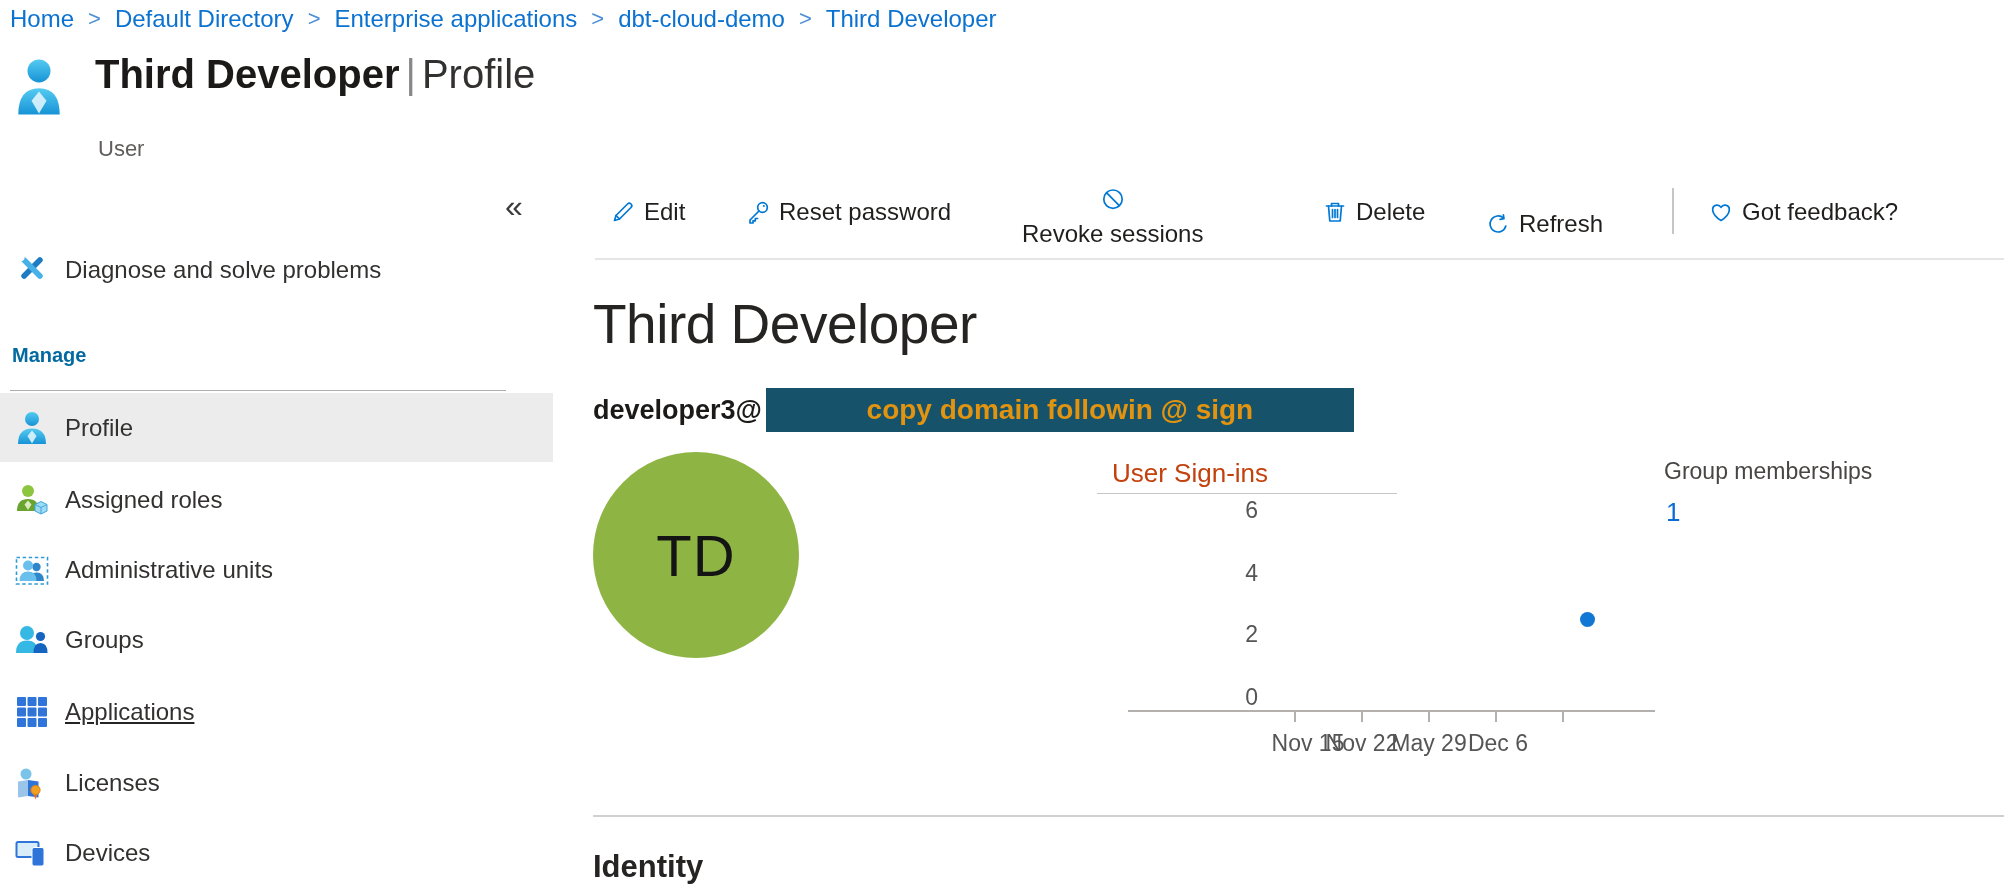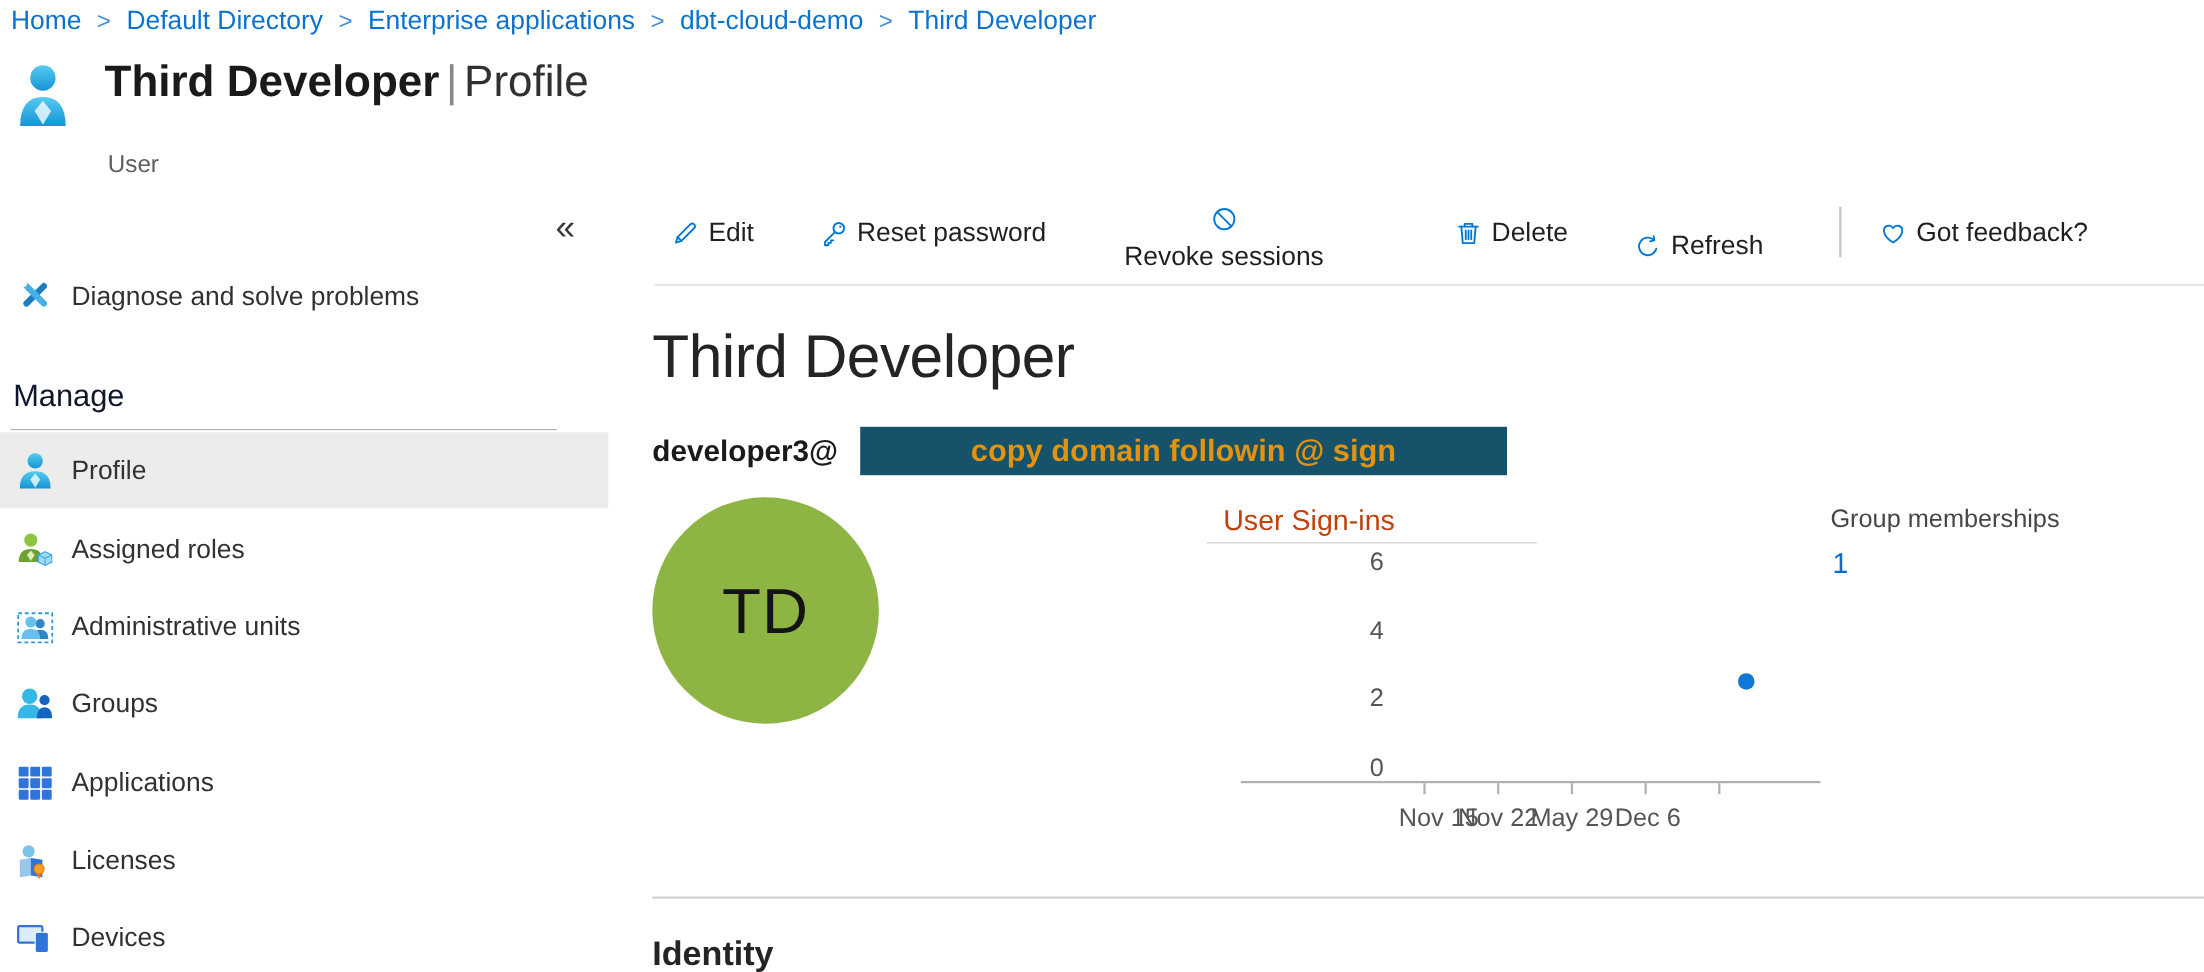--- a/index.html
+++ b/index.html
@@ -22,34 +22,34 @@
   .page-title .pipe { font-weight:300; color:#8a8886; padding:0 6px; }
   .page-title .section { font-weight:400; color:#323130; }
   .page-subtitle { position:absolute; left:98px; top:124px; font-size:22px; color:#605e5c;margin-top:12px; }
 
   
   .collapse-btn { position:absolute; left:505px; top:188px; font-size:32px; color:#3b3a39; cursor:pointer; }
   .side-row { position:absolute; left:0; width:553px; height:70px; display:flex; align-items:center; cursor:pointer; }
   .side-row .ic { width:34px; height:34px; margin-left:15px; flex:0 0 34px; }
   .side-row .lbl { margin-left:16px; font-size:24px; color:#323130; white-space:nowrap; }
   .side-row.selected { background:#ececec; }
-  .side-section { position:absolute; left:12px; top:344px; font-size:28px; font-weight:400; color:#0f172a; }
+  .side-section { position:absolute; left:12px; top:344px; font-size:20px; font-weight:700; color:#0369a1; }
   .side-divider { position:absolute; left:10px; top:390px; width:496px; height:1px; background:#adadad; }
 
   
   .tb-btn { position:absolute; top:186px; height:52px; display:flex; align-items:center; gap:8px; cursor:pointer; }
   .tb-btn .lbl { font-size:24px; color:#201f1e; white-space:nowrap; }
   .tb-sep { position:absolute; left:1672px; top:188px; width:2px; height:46px; background:#c8c6c4; }
   .tb-border { position:absolute; left:595px; top:258px; width:1409px; height:2px; background:#e5e5e5; }
 
   
   .main-h1 { position:absolute; left:593px; top:292px; font-size:55px; font-weight:300; color:#252423; letter-spacing:-0.5px; white-space:nowrap; }
   .email-row { position:absolute; left:593px; top:388px; display:flex; align-items:center; }
   .email-prefix { font-size:27px; font-weight:700; color:#1b1a19; }
-  .redact-box { margin-left:20px; width:588px; height:44px; background:#16536a; display:flex; align-items:center; justify-content:center; }
+  .redact-box { margin-left:4px; width:588px; height:44px; background:#16536a; display:flex; align-items:center; justify-content:center; }
   .redact-box span { color:#e2930f; font-size:28px; font-weight:700; white-space:nowrap; }
 
   .avatar { position:absolute; left:593px; top:452px; width:206px; height:206px; border-radius:50%;
             background:#8eb544; display:flex; align-items:center; justify-content:center; }
   .avatar span { font-size:58px; font-weight:400; color:#141414; letter-spacing:1px; }
 
   
   .chart-title { position:absolute; left:1112px; top:458px; font-size:26px; color:#c2410c; cursor:pointer; }
   .chart-title-underline { position:absolute; left:1097px; top:493px; width:300px; height:1px; background:#c8c6c4; }
   .ytick { position:absolute; left:1210px; width:48px; text-align:right; font-size:23px; color:#555; }
@@ -165,21 +165,21 @@
       <svg width="34" height="34" viewBox="0 0 34 34">
         <circle cx="12" cy="10" r="7" fill="#35b9e4"></circle>
         <path d="M1 30 Q1 17.5 12 17.5 Q23 17.5 23 30 Z" fill="#35b9e4"></path>
         <circle cx="25.5" cy="13.5" r="4.6" fill="#1565c0"></circle>
         <path d="M18.5 30 Q18.5 20 25.5 20 Q32.5 20 32.5 30 Z" fill="#1565c0"></path>
       </svg>
     </span>
     <span class="lbl">Groups</span>
   </div>
 
-  <div class="side-row" style="top:677px;">
+  <div class="side-row" style="top:677px;text-decoration:underline;">
     <span class="ic">
       <svg width="34" height="34" viewBox="0 0 34 34">
         <g fill="#2f74d9">
           <rect x="2" y="2" width="9" height="9" rx="1"></rect>
             <rect x="12.5" y="2" width="9" height="9" rx="1"></rect>
             <rect x="23" y="2" width="9" height="9" rx="1"></rect>
           <rect x="2" y="12.5" width="9" height="9" rx="1"></rect>
             <rect x="12.5" y="12.5" width="9" height="9" rx="1"></rect>
             <rect x="23" y="12.5" width="9" height="9" rx="1"></rect>
           <rect x="2" y="23" width="9" height="9" rx="1"></rect>

